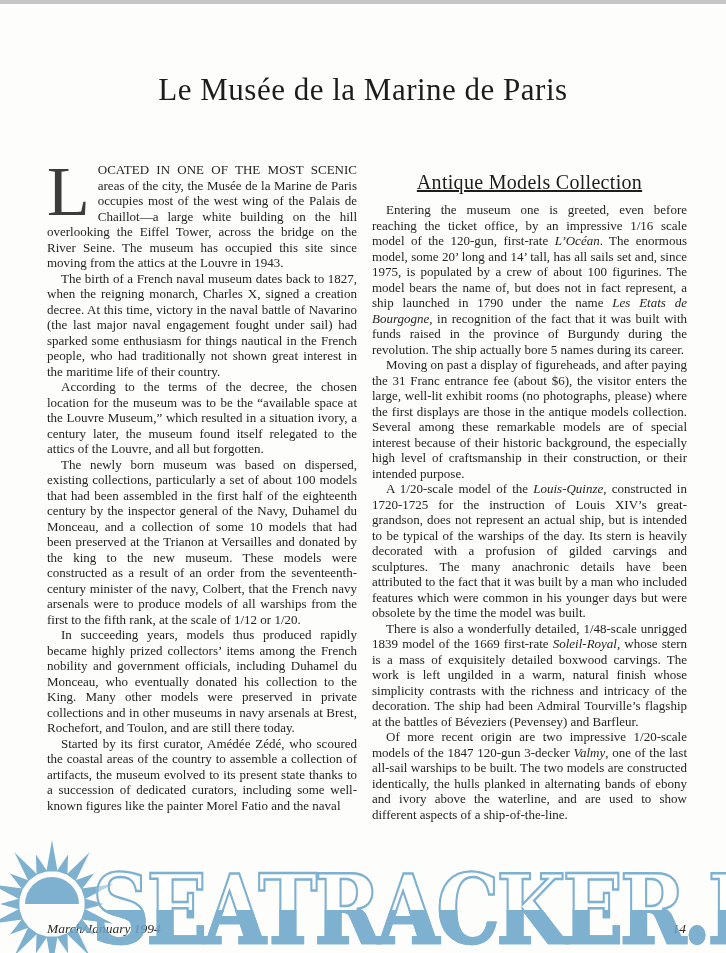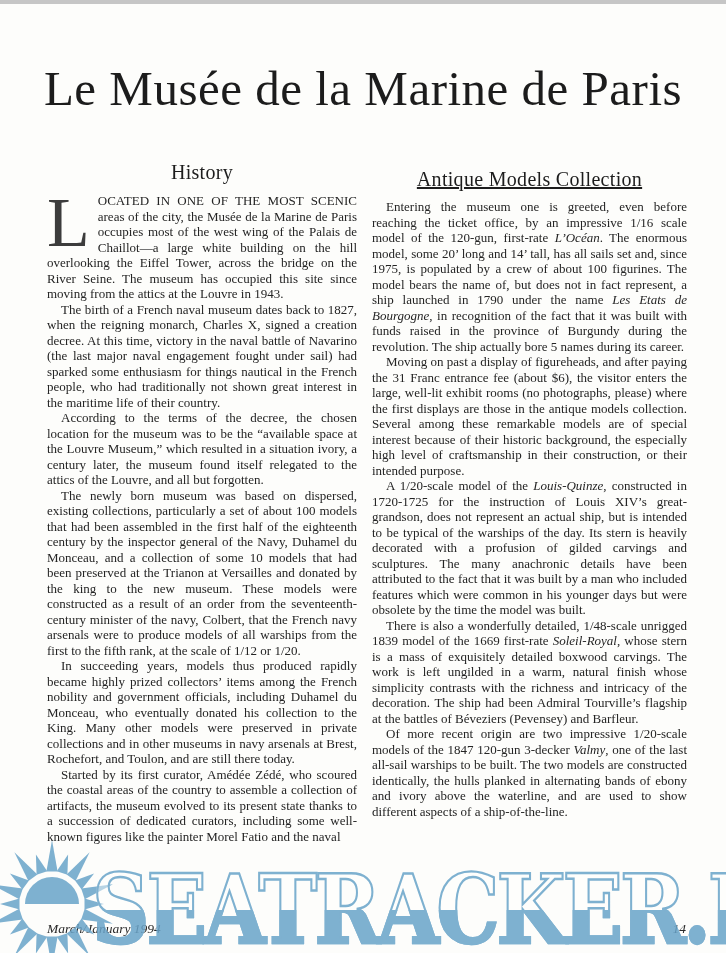--- a/index.html
+++ b/index.html
@@ -14,23 +14,23 @@
     overflow: hidden;
   }
   .scan-edge {
     position: absolute;
     top: 0; left: 0; right: 0;
     height: 4px;
     background: #c6c6c6;
   }
   .header { padding-top: 60px; }
   .title {
-    margin: 0;
+    margin: 12px;
     text-align: center;
-    font-size: 49px;
+    font-size: 31px;
     font-weight: 400;
     letter-spacing: 0.5px;
     color: #1c1c1c;
   }
   .byline {
     margin-top: 32px;
     text-align: center;
     font-style: italic;
     font-size: 15px;
     color: #2a2a2a;
@@ -122,21 +122,20 @@
 
 <div class="page">
   <div class="scan-edge"></div>
 
   <header class="header">
     <h1 class="title">Le Musée de la Marine de Paris</h1>
   </header>
 
   <main class="columns">
     <section class="col-left">
-      <h2 class="sec-heading">History</h2>
       <div>
           <p class="para"><span class="dropcap">L</span><span>OCATED IN ONE OF THE MOST SCENIC areas of the city, the Musée de la Marine de Paris occupies most of the west wing of the Palais de Chaillot—a large white building on the hill overlooking the Eiffel Tower, across the bridge on the River Seine. The museum has occupied this site since moving from the attics at the Louvre in 1943.</span></p>
           <p class="para indent"><span>The birth of a French naval museum dates back to 1827, when the reigning monarch, Charles X, signed a creation decree. At this time, victory in the naval battle of Navarino (the last major naval engagement fought under sail) had sparked some enthusiasm for things nautical in the French people, who had traditionally not shown great interest in the maritime life of their country.</span></p>
           <p class="para indent"><span>According to the terms of the decree, the chosen location for the museum was to be the “available space at the Louvre Museum,” which resulted in a situation ivory, a century later, the museum found itself relegated to the attics of the Louvre, and all but forgotten.</span></p>
           <p class="para indent"><span>The newly born museum was based on dispersed, existing collections, particularly a set of about 100 models that had been assembled in the first half of the eighteenth century by the inspector general of the Navy, Duhamel du Monceau, and a collection of some 10 models that had been preserved at the Trianon at Versailles and donated by the king to the new museum. These models were constructed as a result of an order from the seventeenth-century minister of the navy, Colbert, that the French navy arsenals were to produce models of all warships from the first to the fifth rank, at the scale of 1/12 or 1/20.</span></p>
           <p class="para indent"><span>In succeeding years, models thus produced rapidly became highly prized collectors’ items among the French nobility and government officials, including Duhamel du Monceau, who eventually donated his collection to the King. Many other models were preserved in private collections and in other museums in navy arsenals at Brest, Rochefort, and Toulon, and are still there today.</span></p>
           <p class="para indent"><span>Started by its first curator, Amédée Zédé, who scoured the coastal areas of the country to assemble a collection of artifacts, the museum evolved to its present state thanks to a succession of dedicated curators, including some well-known figures like the painter Morel Fatio and the naval</span></p>
         </div>
     </section>
     <section class="col-right">

